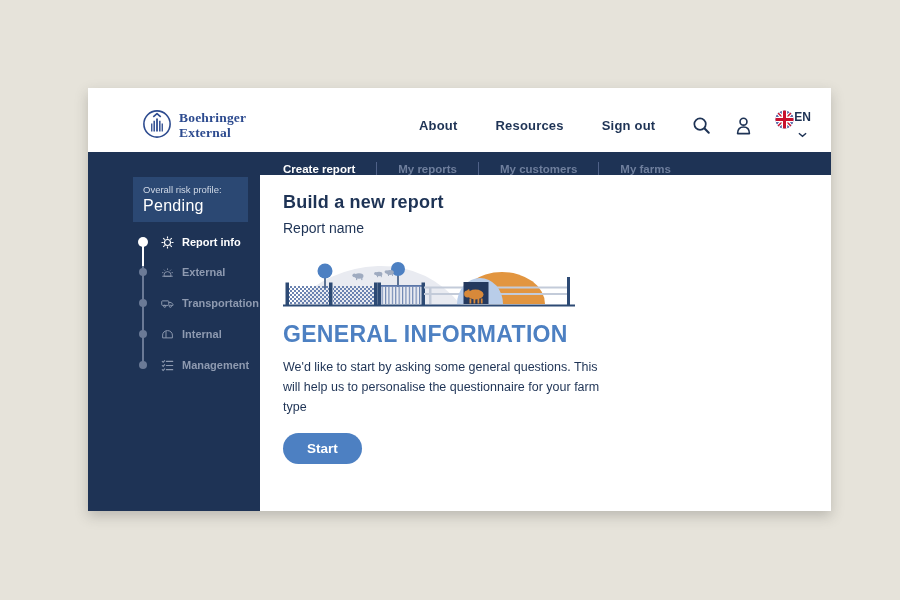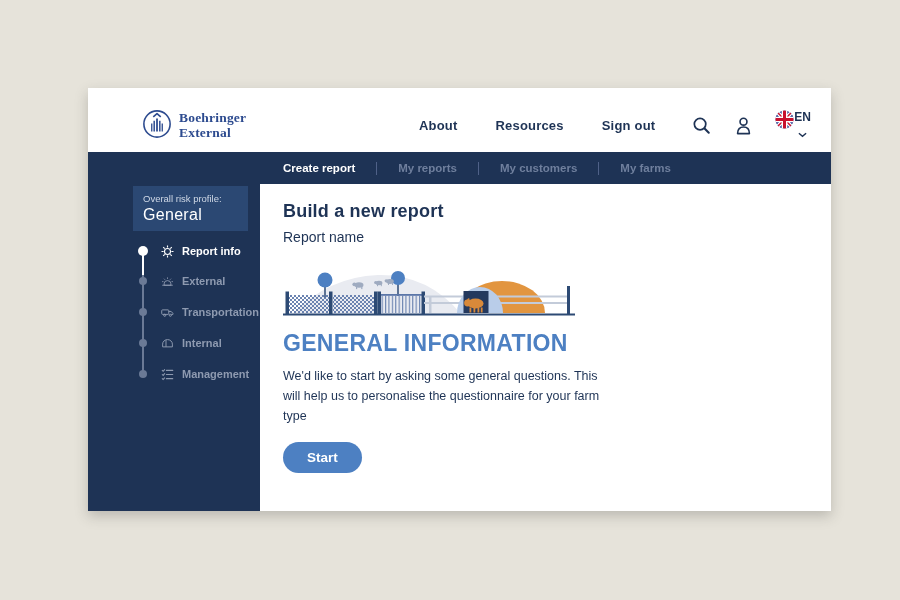--- a/index.html
+++ b/index.html
@@ -28,21 +28,21 @@
   }
   .hdr-nav { display:flex; align-items:center; gap:38px; margin-left:auto; }
   .hdr-link { font-size:13px; font-weight:700; color:#1e3355; cursor:pointer; letter-spacing:0.2px; }
   .hdr-icons { display:flex; align-items:center; gap:21px; margin-left:36px; }
   .icon-btn { cursor:pointer; display:flex; align-items:center; color:#1e3355; }
   .lang { display:flex; align-items:flex-start; cursor:pointer; }
   .lang-col { display:flex; flex-direction:column; align-items:center; }
   .lang-code { font-size:12px; font-weight:700; color:#1e3355; }
   
   .navbar {
-    height:32px; background:#1e3355; display:flex; align-items:center;
+    height:23px; background:#1e3355; display:flex; align-items:flex-end;
     padding-left:195px; flex-shrink:0;
   }
   .nav-item { font-size:11.5px; font-weight:700; color:#6f7f9d; cursor:pointer; white-space:nowrap; }
   .nav-item.active { color:#ffffff; }
   .nav-sep { width:1px; height:13px; background:#4f6188; margin:0 21px; }
   
   .row { flex:1; display:flex; min-height:0; }
   .sidebar { width:172px; background:#1e3355; position:relative; flex-shrink:0; }
   .risk-box {
     position:absolute; left:45px; top:2px; width:115px; height:45px;
@@ -156,21 +156,21 @@
     <span class="nav-item">My customers</span>
     <span class="nav-sep"></span>
     <span class="nav-item">My farms</span>
   </div>
 
   <div class="row">
 
     <div class="sidebar">
       <div class="risk-box">
         <div class="risk-label">Overall risk profile:</div>
-        <div class="risk-value">General</div>
+        <div class="risk-value">Pending</div>
       </div>
 
       <div class="stepper">
         <div class="step-line"></div>
         <div class="step-line-done"></div>
 
         <span class="dot active" style="top:7px"></span>
         <span class="dot idle" style="top:38px"></span>
         <span class="dot idle" style="top:69px"></span>
         <span class="dot idle" style="top:100px"></span>

